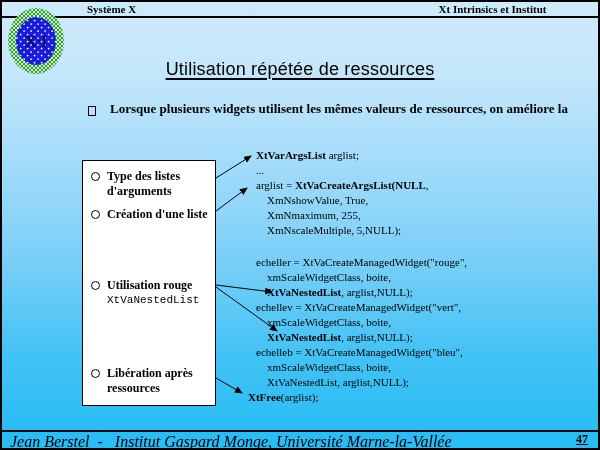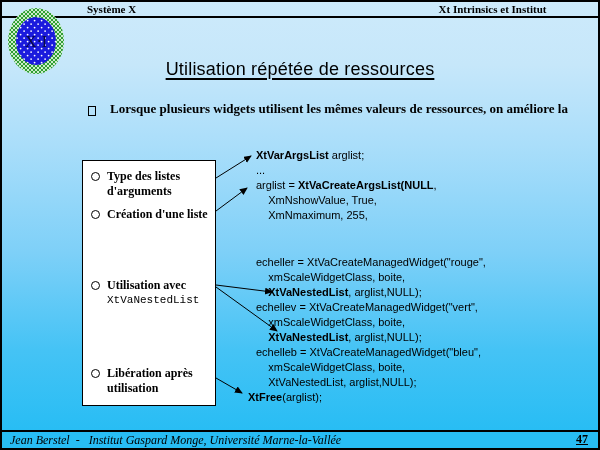--- a/index.html
+++ b/index.html
@@ -49,33 +49,33 @@
     position:absolute;left:0;top:3px;width:7px;height:7px;border:1.2px solid #000;
     border-radius:50%;background:#fff;
   }
   .box-item .itm-code{
     display:block;padding-left:16px;
     font-family:"Liberation Mono", monospace;font-weight:normal;font-size:11px;
   }
   
   .code{
     position:absolute;left:254px;
-    font-family:Liberation Sans, sans-serif;
+    font-family:Liberation Serif, serif;
     font-size:11px;line-height:15px;color:#000;
     white-space:pre;
   }
   .code .b{font-weight:bold;}
   #code1{top:146px;}
   #code2{top:253px;}
   
   .overlay{position:absolute;left:0;top:0;width:600px;height:450px;pointer-events:none;}
   
   .footer-text{
     position:absolute;left:8px;top:431px;
-    font-size:12px;font-style:italic;color:#000;white-space:pre;
+    font-size:16px;font-style:italic;color:#000;white-space:pre;
   }
   .page-num{position:absolute;right:10px;top:430px;font-size:12px;font-weight:bold;color:#000;text-decoration:underline;}
 </style>
 </head>
 <body>
 
 <div class="slide">
 
   <div class="hline"></div>
   <span class="hleft">Système X</span>
@@ -112,30 +112,30 @@
       <div class="box-item" style="top: 8px;">
         <span class="dot"></span>
         <span class="itm-label">Type des listes d'arguments</span>
       </div>
       <div class="box-item" style="top: 46px;">
         <span class="dot"></span>
         <span class="itm-label">Création d'une liste</span>
       </div>
       <div class="box-item" style="top: 117px;">
         <span class="dot"></span>
-        <span class="itm-label">Utilisation avec</span>
+        <span class="itm-label">Utilisation rouge</span>
         <span class="itm-code">XtVaNestedList</span>
       </div>
       <div class="box-item" style="top: 205px;">
         <span class="dot"></span>
-        <span class="itm-label">Libération après utilisation</span>
+        <span class="itm-label">Libération après ressources</span>
       </div>
     </div>
 
-  <div class="code" id="code1"><div><span class="b">XtVarArgsList</span><span> arglist;</span></div><div><span>...</span></div><div><span>arglist = </span><span class="b">XtVaCreateArgsList(NULL</span><span>,</span></div><div><span>    XmNshowValue, True,</span></div><div><span>    XmNmaximum, 255,</span></div></div>
+  <div class="code" id="code1"><div><span class="b">XtVarArgsList</span><span> arglist;</span></div><div><span>...</span></div><div><span>arglist = </span><span class="b">XtVaCreateArgsList(NULL</span><span>,</span></div><div><span>    XmNshowValue, True,</span></div><div><span>    XmNmaximum, 255,</span></div><div><span>    XmNscaleMultiple, 5,NULL);</span></div></div>
   <div class="code" id="code2"><div><span>echeller = XtVaCreateManagedWidget("rouge",</span></div><div><span>    xmScaleWidgetClass, boite,</span></div><div><span>    </span><span class="b">XtVaNestedList</span><span>, arglist,NULL);</span></div><div><span>echellev = XtVaCreateManagedWidget("vert",</span></div><div><span>    xmScaleWidgetClass, boite,</span></div><div><span>    </span><span class="b">XtVaNestedList</span><span>, arglist,NULL);</span></div><div><span>echelleb = XtVaCreateManagedWidget("bleu",</span></div><div><span>    xmScaleWidgetClass, boite,</span></div><div><span>    XtVaNestedList, arglist,NULL);</span></div><div style="margin-left: -8px;"><span class="b">XtFree</span><span>(arglist);</span></div></div>
 
   <svg class="overlay" id="arrows">
     <defs>
       <marker id="ah" markerWidth="9" markerHeight="8" refX="7" refY="3.5" orient="auto">
         <path d="M0,0 L8,3.5 L0,7 z" fill="#000"></path>
       </marker>
     </defs>
   <line x1="214" y1="176" x2="249" y2="154" stroke="#000" stroke-width="1" marker-end="url(#ah)"></line>
       <line x1="214" y1="209" x2="245" y2="186" stroke="#000" stroke-width="1" marker-end="url(#ah)"></line>

